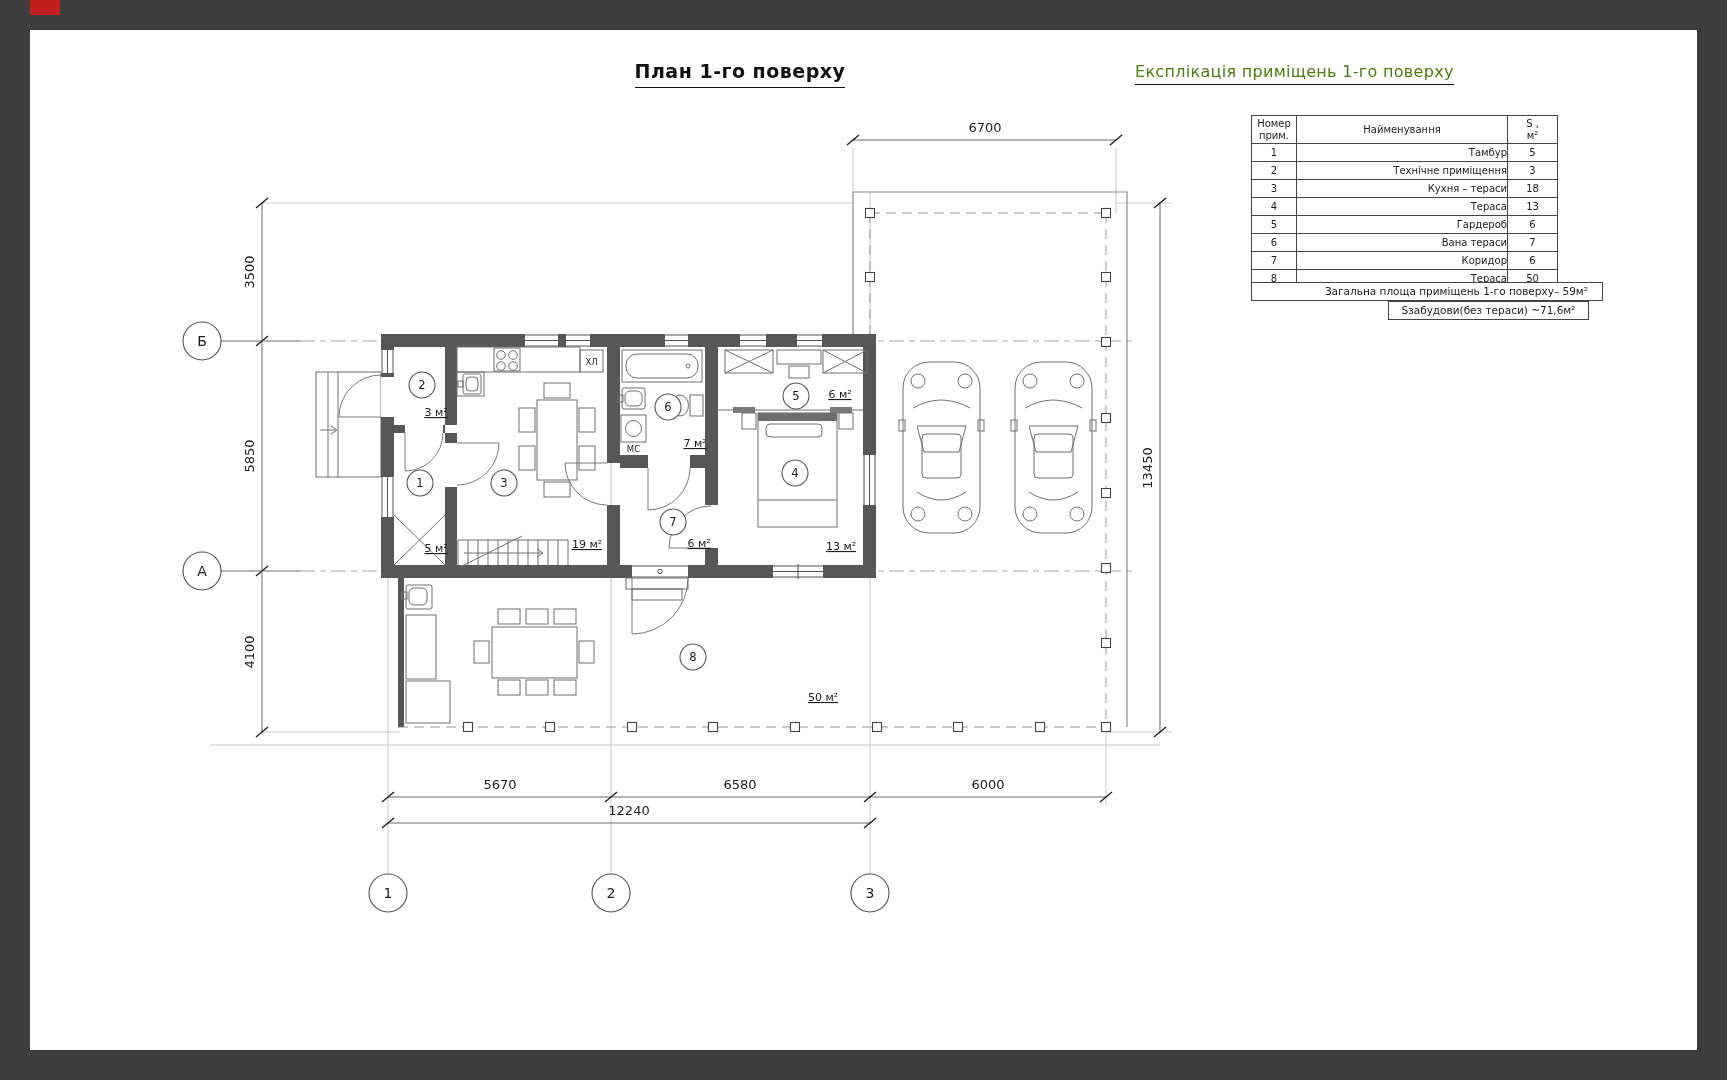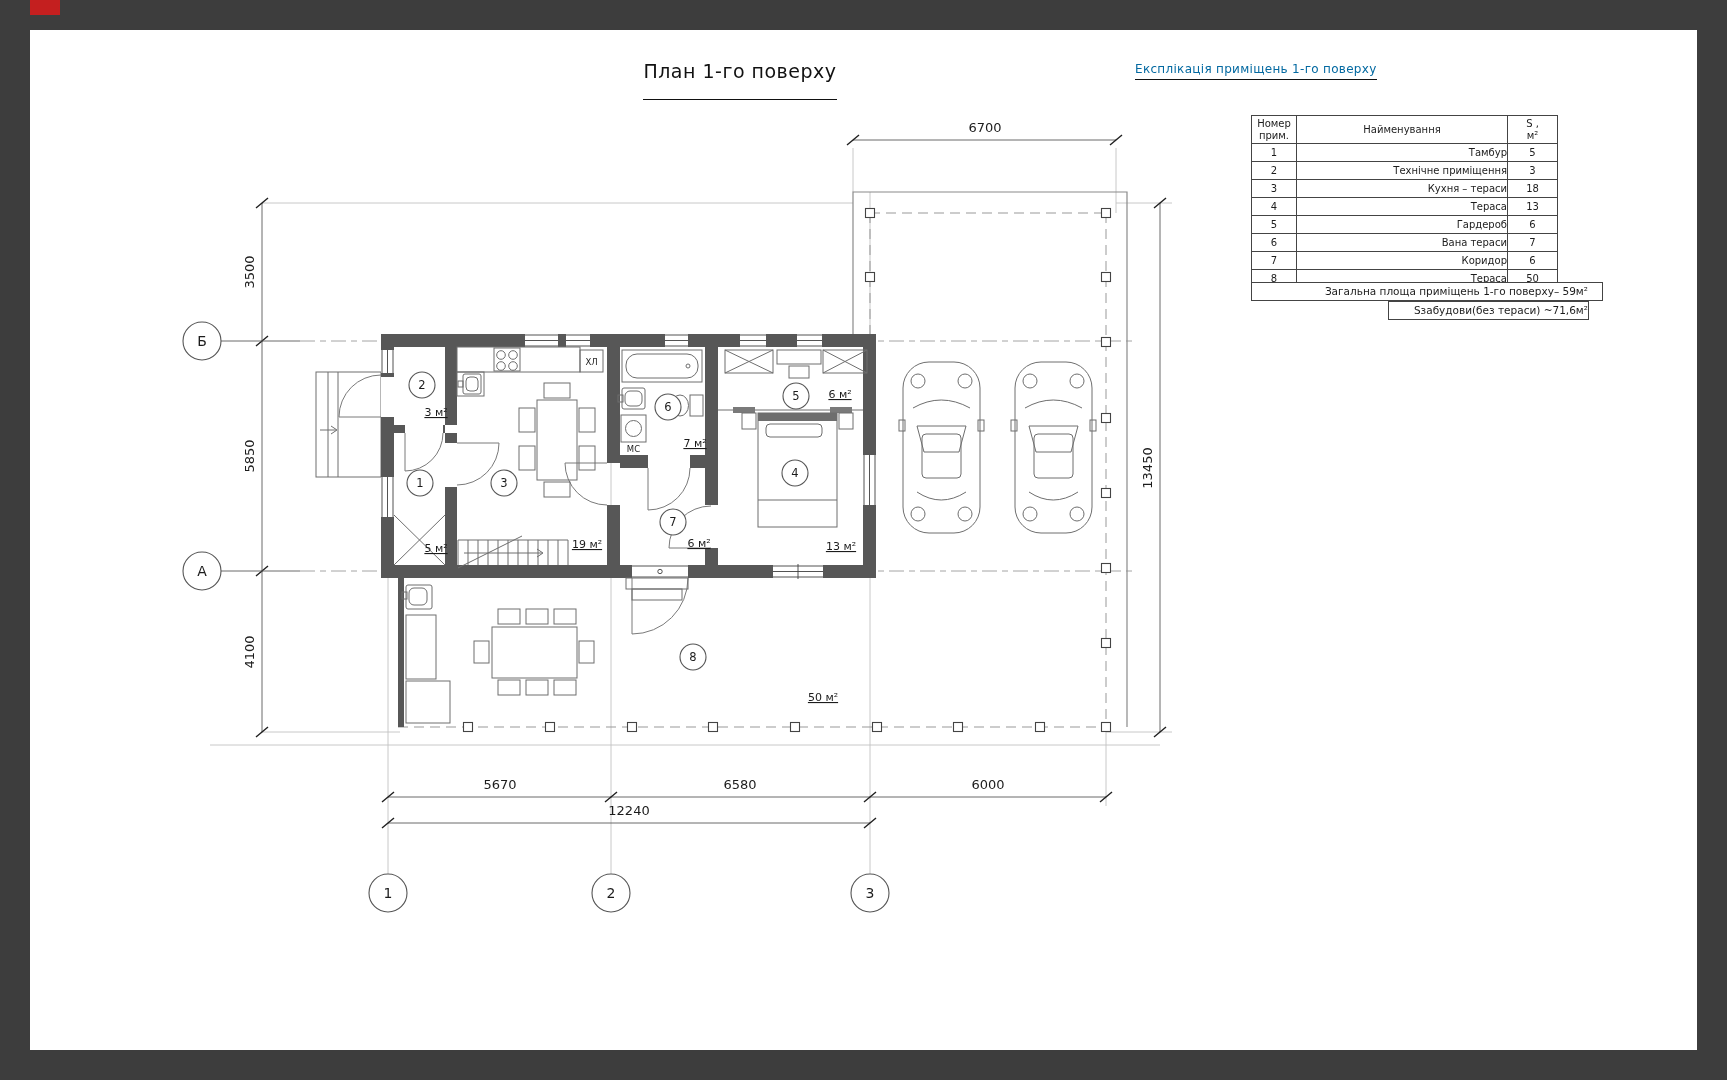--- a/index.html
+++ b/index.html
@@ -2,35 +2,35 @@
 <html><head>
 <meta charset="utf-8">
 <style>
   html,body{margin:0;padding:0;background:#3d3d3d;width:1727px;height:1080px;overflow:hidden;
             font-family:"DejaVu Sans",sans-serif;}
   #frame{position:absolute;left:0;top:0;width:1727px;height:1080px;background:#3d3d3d;}
   #red-tab{position:absolute;left:30px;top:0;width:30px;height:15px;}
   #page{position:absolute;left:30px;top:30px;width:1667px;height:1020px;background:#ffffff;}
   .plan-title{position:absolute;left:565px;top:30px;width:290px;text-align:center;
       font-size:19px;color:#111;letter-spacing:.5px;}
-  .plan-title span{display:inline-block;border-bottom:1.4px solid #111;padding-bottom:17px;}
-  .legend-title{position:absolute;left:1105px;top:32px;width:330px;font-size:12px;color:#0369a1;letter-spacing:.3px;}
+  .plan-title span{display:inline-block;border-bottom:1.4px solid #111;padding-bottom:5px;font-weight:bold;}
+  .legend-title{position:absolute;left:1105px;top:32px;width:330px;font-size:16px;color:#4d7c0f;letter-spacing:.3px;}
   .legend-title span{display:inline-block;border-bottom:1.4px solid #111;padding-bottom:3px;}
   table.legend{position:absolute;left:1221px;top:85px;border-collapse:collapse;table-layout:fixed;
       font-size:10px;color:#1c1c1c;}
   table.legend th,table.legend td{border:1px solid #444;padding:0;height:17px;font-weight:normal;
       white-space:nowrap;overflow:hidden;}
   table.legend th{height:27px;font-size:10px;line-height:1.15;}
   td.c0{width:44px;text-align:center;}
   td.c1{width:210px;text-align:right;padding-left:8px;}
   td.c2{width:49px;text-align:center;}
   .foot1{position:absolute;left:1221px;top:252px;width:336px;height:17px;border:1px solid #444;
       font-size:10.5px;color:#1c1c1c;text-align:right;line-height:17px;padding-right:14px;background:#fff;}
   .foot2{position:absolute;left:1358px;top:271px;width:199px;height:17px;border:1px solid #444;
-      font-size:10.5px;color:#1c1c1c;text-align:right;line-height:17px;background:#fff;}
+      font-size:10.5px;color:#1c1c1c;text-align:center;line-height:17px;background:#fff;}
   svg{position:absolute;left:120px;top:70px;}
   .lt{stroke:#c2c2c2;stroke-width:.9;fill:none}
   .dshA{stroke:#9a9a9a;stroke-width:.9;fill:none;stroke-dasharray:15 5 6 5}
   .dsh{stroke:#999;stroke-width:1;fill:none;stroke-dasharray:10 6}
   .cp{stroke:#8a8a8a;stroke-width:1.2;fill:none}
   .wall{fill:#575757;stroke:none}
   .win{stroke:#3f3f3f;stroke-width:.9;fill:none}
   .dim{stroke:#5a5a5a;stroke-width:.9;fill:none}
   .tick{stroke:#1f1f1f;stroke-width:1.4;fill:none}
   .post{fill:#fff;stroke:#444;stroke-width:1.1}

